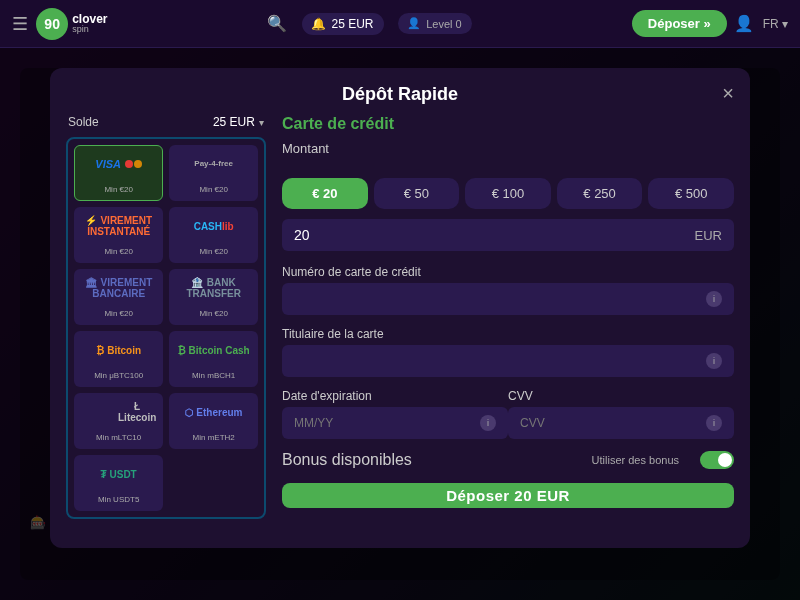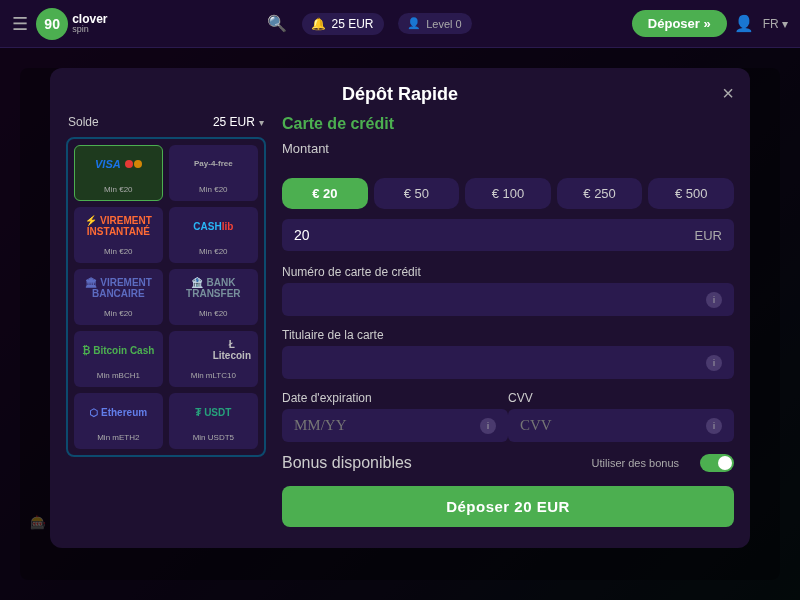--- a/index.html
+++ b/index.html
@@ -301,24 +301,23 @@
       background: #2a1a4e;
       border-radius: 6px;
       display: flex;
       align-items: center;
       padding: 8px 12px;
     }
     .form-input-row input {
       background: none;
       border: none;
       color: #86efac;
-      font-size: 15px;
+      font-size: 12px;
       flex: 1;
       outline: none;
-      font-family: Liberation Serif, serif;
     }
     .info-icon {
       width: 16px; height: 16px;
       background: #4a3a6e;
       border-radius: 50%;
       display: flex; align-items: center; justify-content: center;
       color: #aaa;
       font-size: 9px;
       cursor: pointer;
       flex-shrink: 0;
@@ -358,21 +357,21 @@
       background: white;
       border-radius: 50%;
     }
 
     .deposit-btn-main {
       width: 100%;
       background: #4caf50;
       color: white;
       border: none;
       border-radius: 8px;
-      padding: 12px;
+      padding: 4px;
       font-size: 15px;
       font-weight: bold;
       cursor: pointer;
       letter-spacing: 0.5px;
     }
 
     
     .icon-virement { font-size: 10px; color: #ff6b35; font-weight: bold; }
     .icon-cash { font-size: 10px; color: #29b6f6; font-weight: bold; }
     .icon-bank { font-size: 10px; color: #78909c; font-weight: bold; }
@@ -488,20 +487,26 @@
             <div class="method-min">Min €20</div>
           </div>
 
           <div class="method-card">
             <div class="method-logo">
               <span class="icon-bank">🏦 BANK<br>TRANSFER</span>
             </div>
             <div class="method-min">Min €20</div>
           </div>
 
+          <div class="method-card">
+            <div class="method-logo">
+              <span class="icon-btc">₿ Bitcoin</span>
+            </div>
+            <div class="method-min">Min μBTC100</div>
+          </div>
 
           <div class="method-card">
             <div class="method-logo">
               <span class="icon-bch">₿ Bitcoin Cash</span>
             </div>
             <div class="method-min">Min mBCH1</div>
           </div>
 
           <div class="method-card">
             <div class="method-logo">

